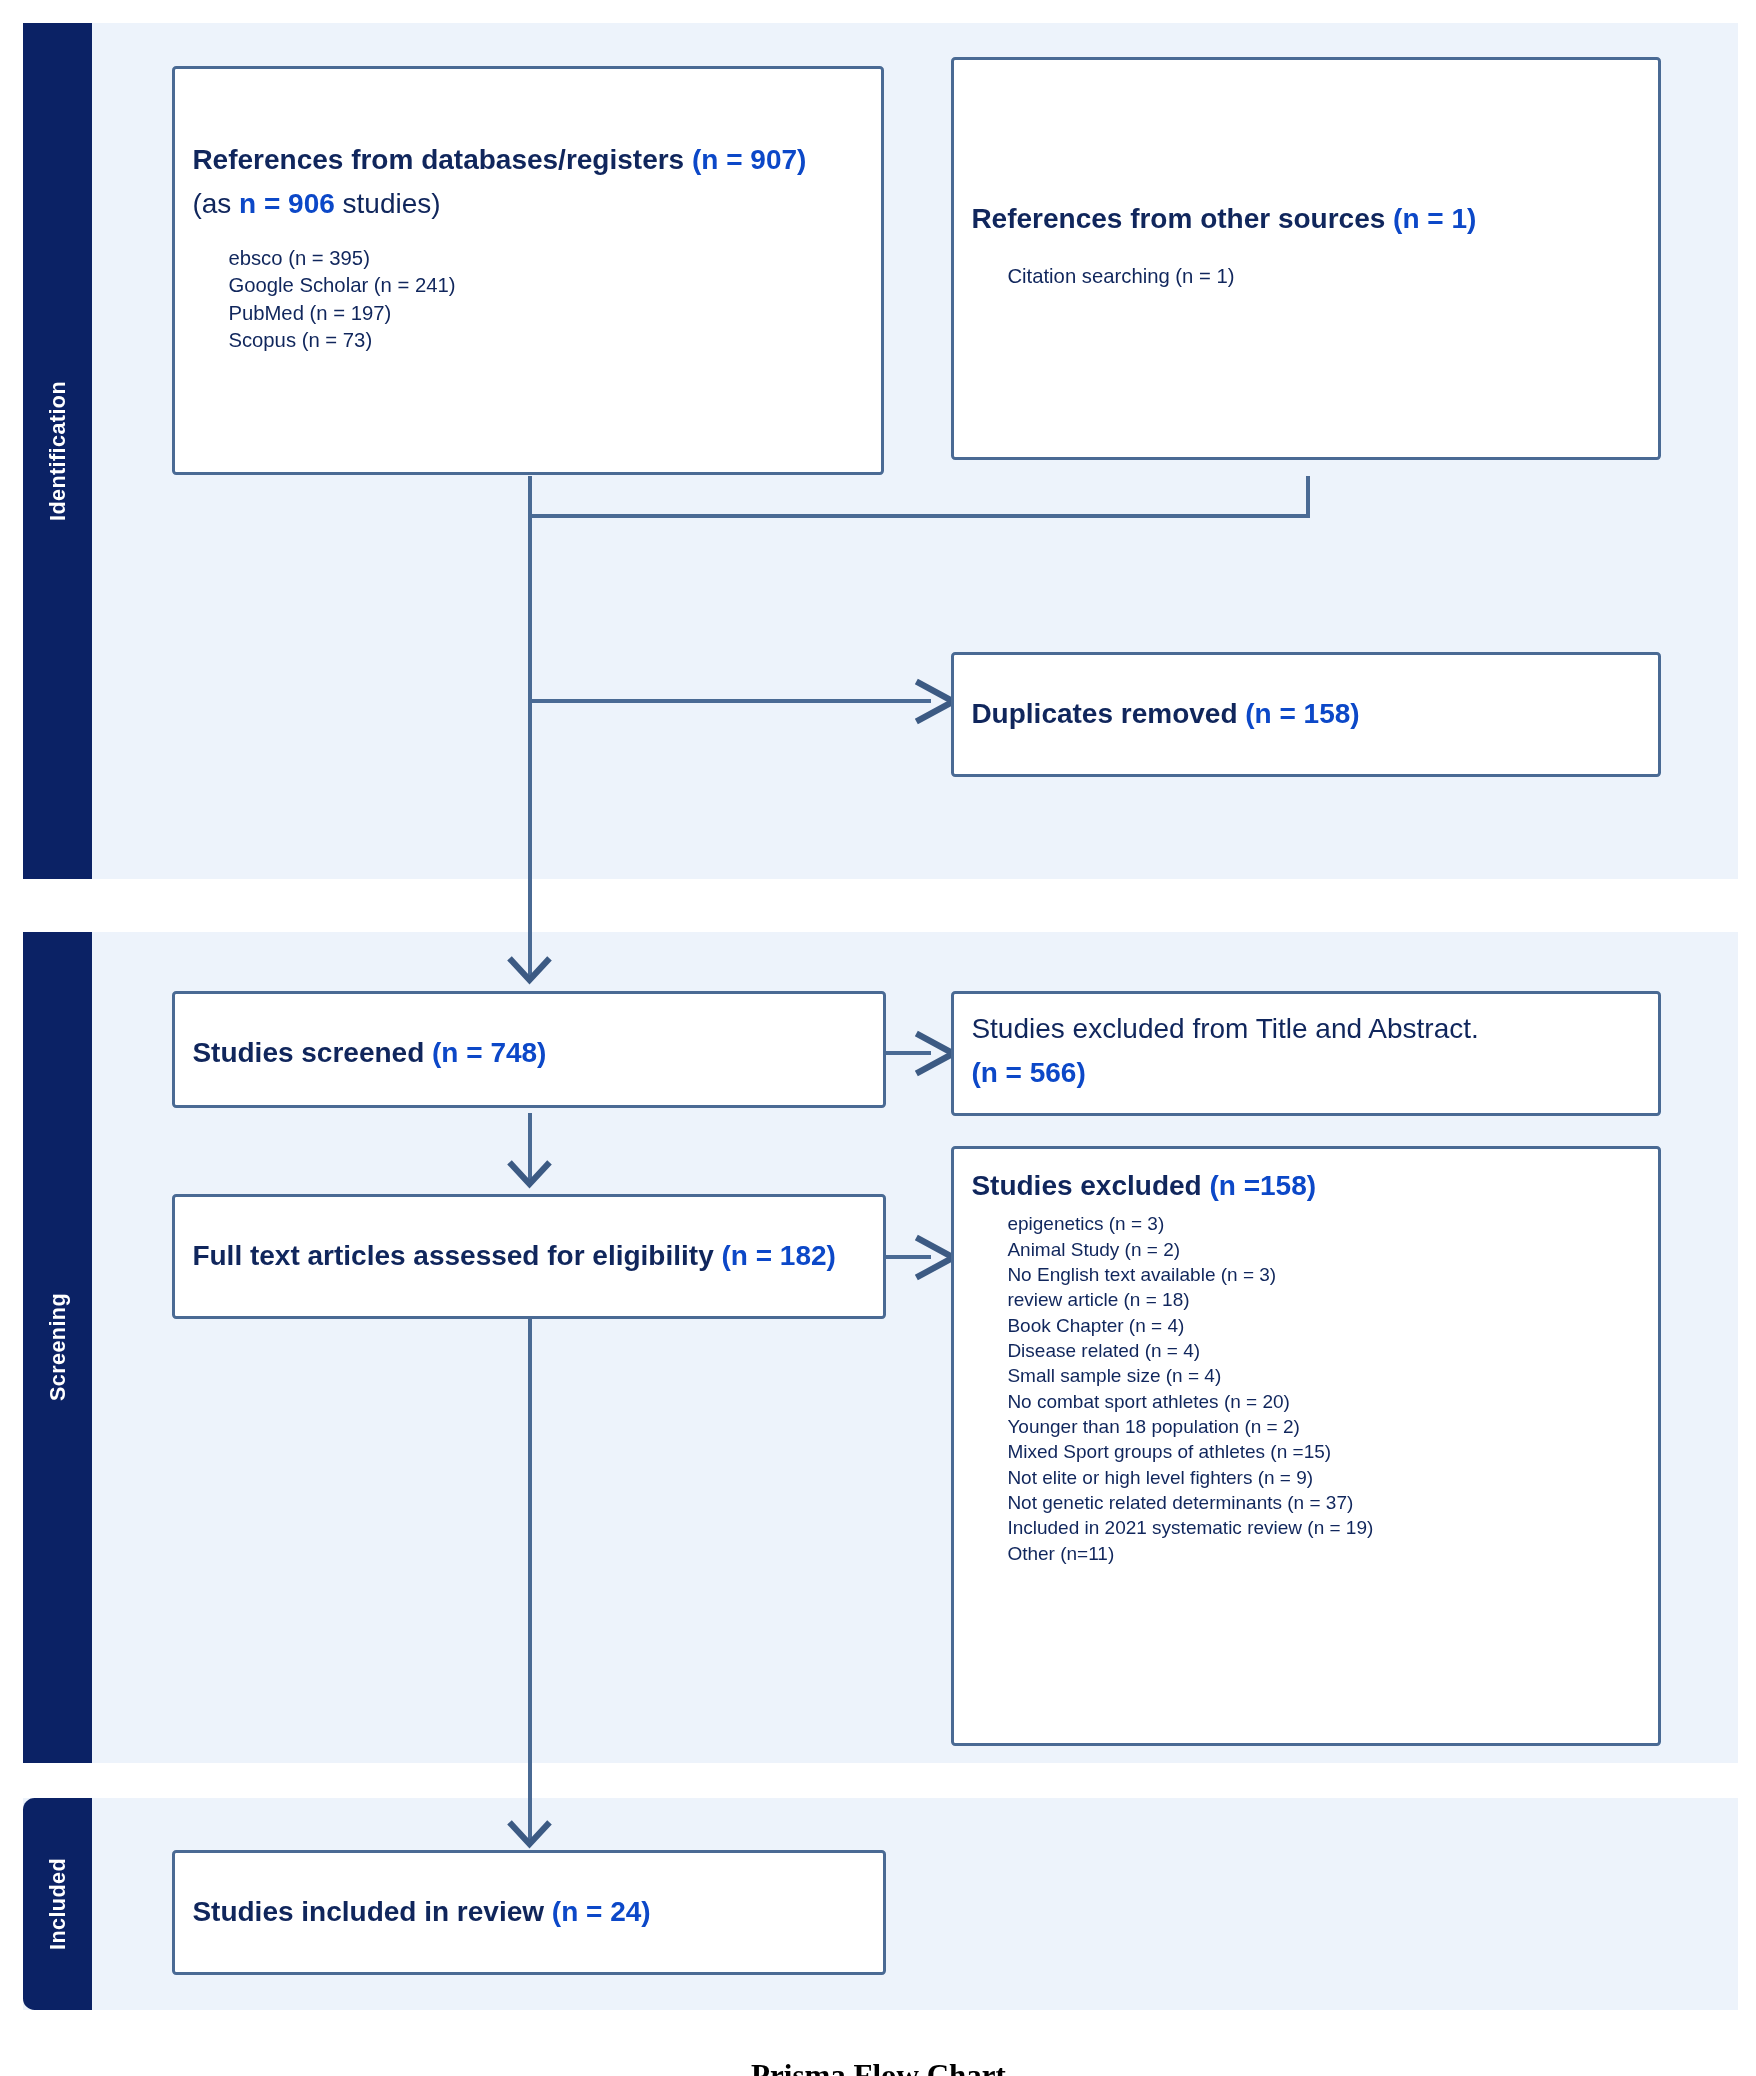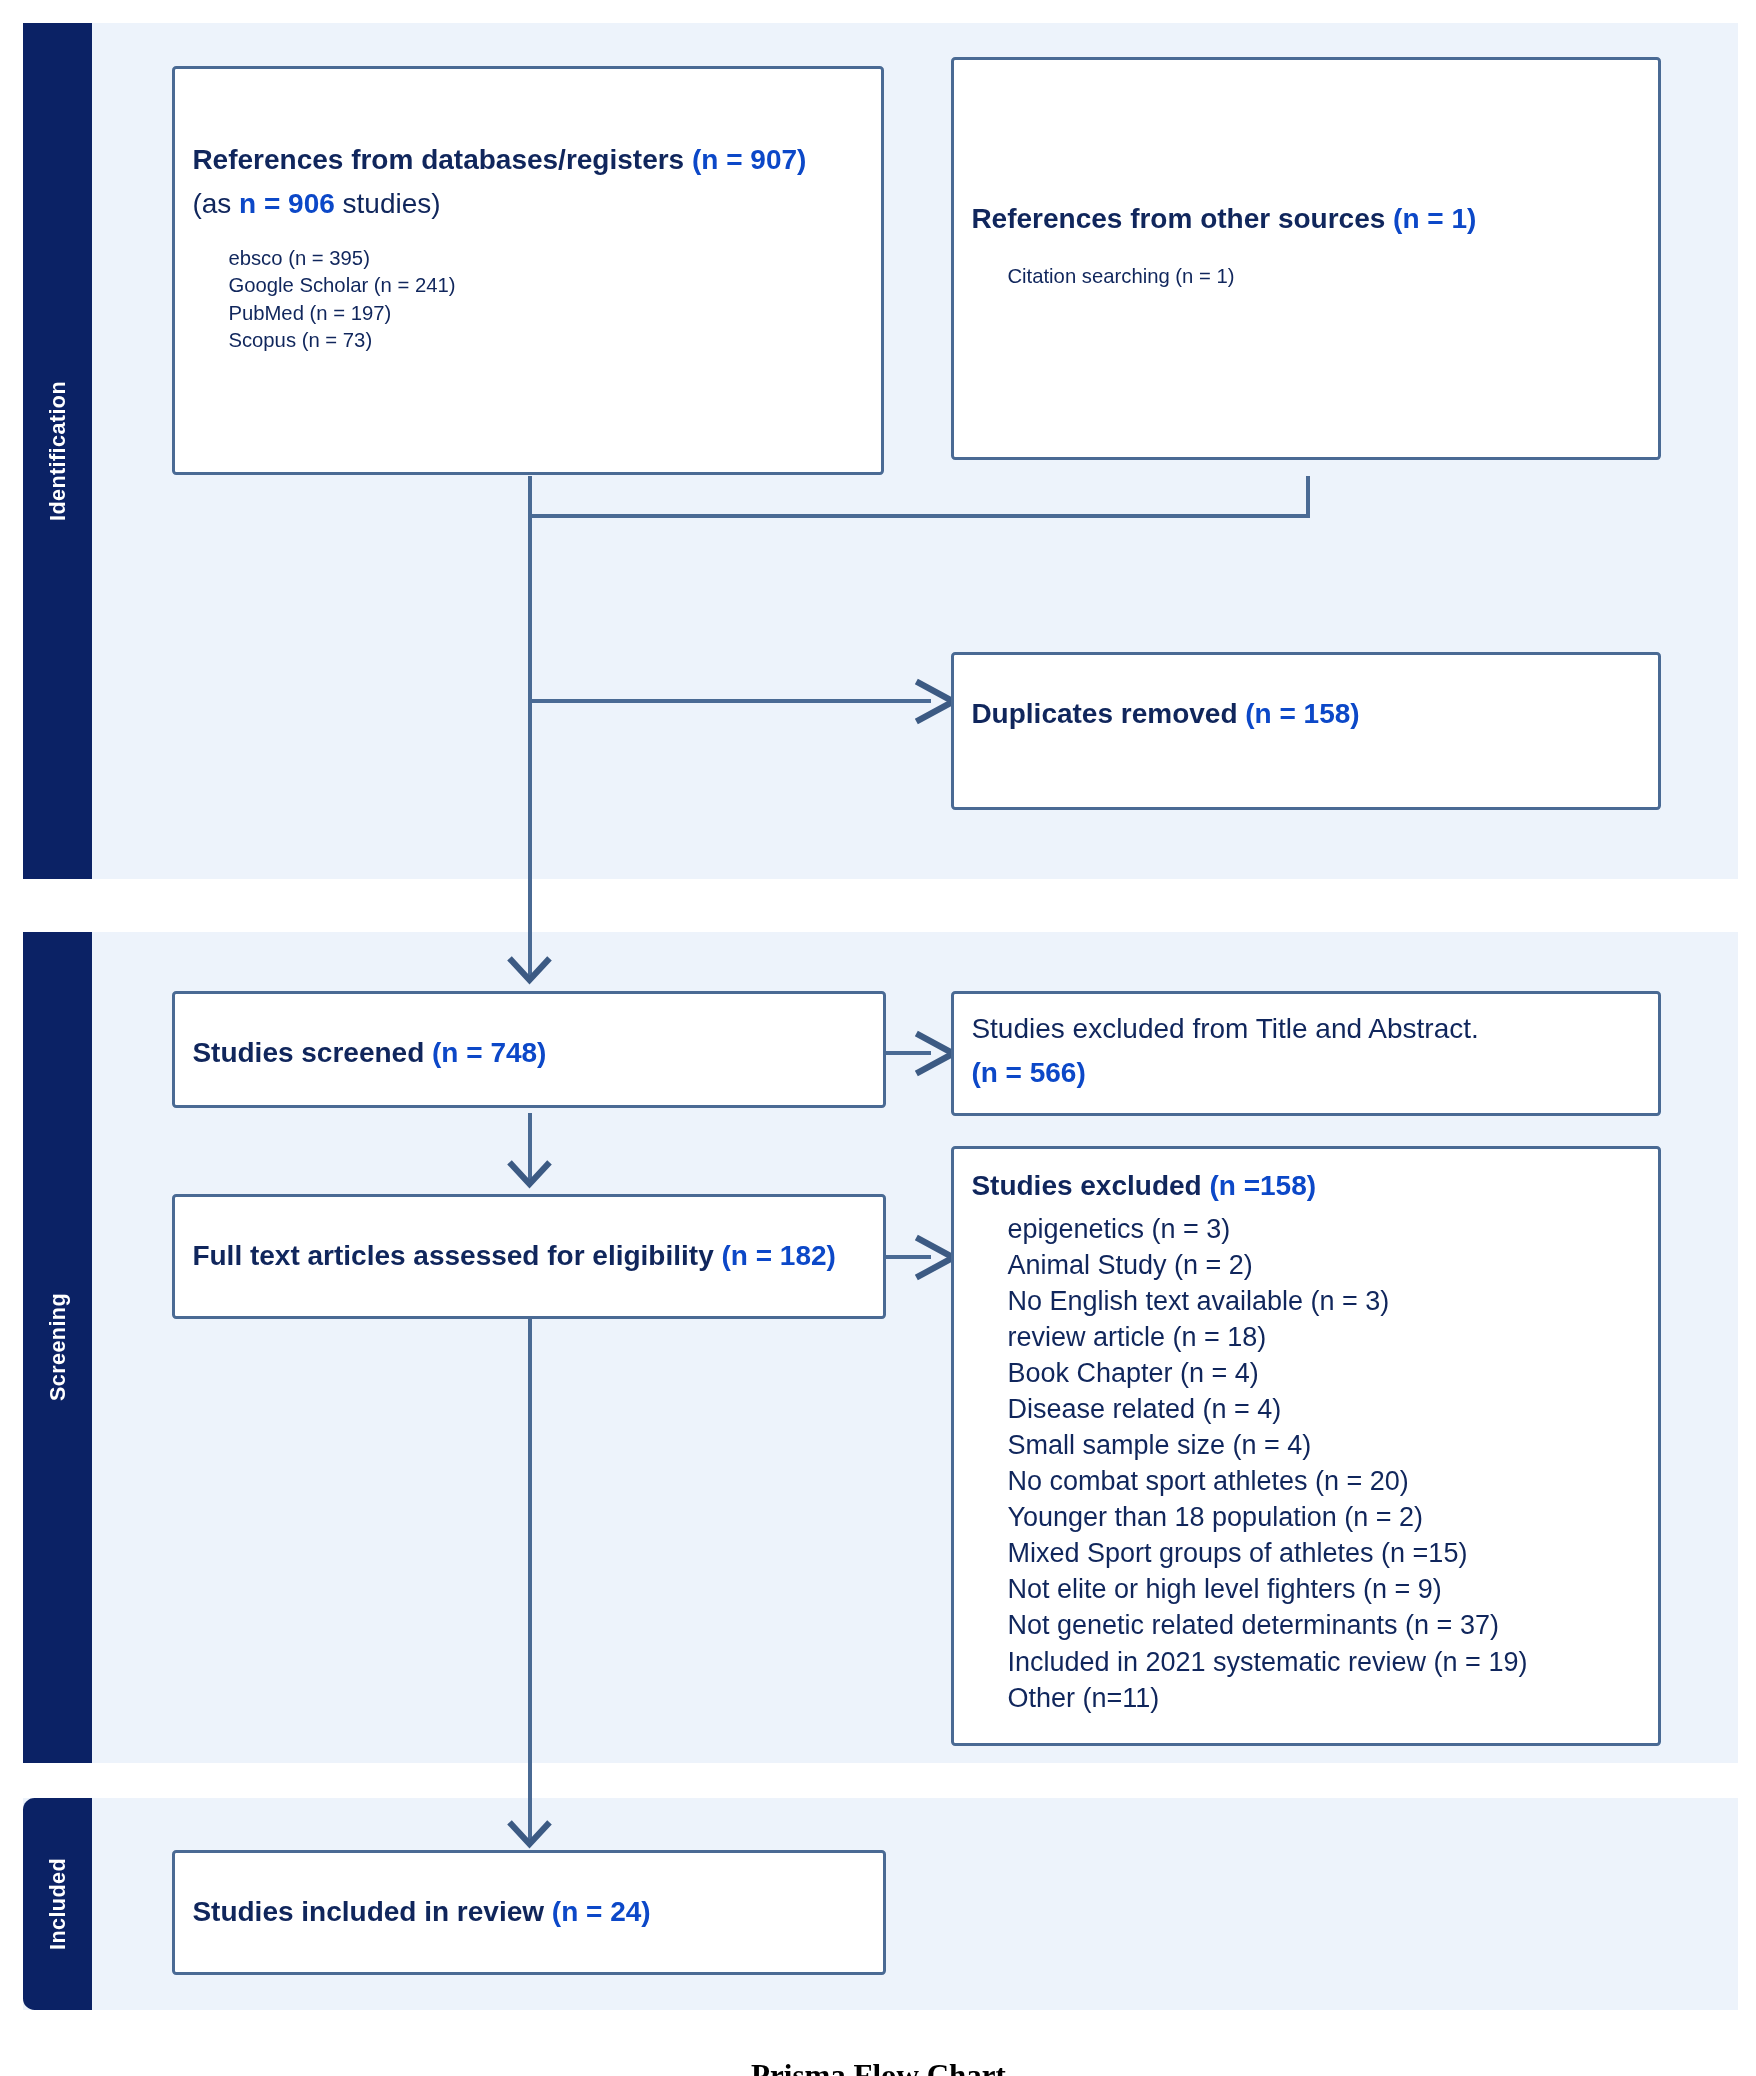--- a/index.html
+++ b/index.html
@@ -63,21 +63,21 @@
   .txt .num { color: #0C48C8; font-weight: bold; }
   .sub {
     font-size: 20.3px;
     line-height: 1.36;
     color: #10265C;
     padding-left: 36px;
     font-family: "Liberation Sans", sans-serif;
     white-space: nowrap;
   }
   .sub-tight {
-    font-size: 27px;
+    font-size: 19px;
     line-height: 1.335;
     color: #10265C;
     padding-left: 36px;
     font-family: "Liberation Sans", sans-serif;
     white-space: nowrap;
   }
 
   
   .conn { position: absolute; background: #4A6A94; }
   .conn-v { width: 3.7px; }
@@ -186,21 +186,21 @@
     <div class="inner" style="top:139px;">
       <div class="txt bold">
         <span>References from other sources </span><span class="num">(n = 1)</span>
       </div>
       <div style="margin-top:24px;">
         <div class="sub">Citation searching (n = 1)</div>
       </div>
     </div>
   </div>
 
-  <div class="fbox" style="left:951px; top:652px; width:710px; height:158px;">
+  <div class="fbox" style="left:951px; top:652px; width:710px; height:125px;">
     <div class="inner" style="top:39px;">
       <div class="txt bold">
         <span>Duplicates removed </span><span class="num">(n = 158)</span>
       </div>
     </div>
   </div>
 
   <div class="fbox" style="left:172px; top:991px; width:714px; height:117px;">
     <div class="inner" style="top:39px;">
       <div class="txt bold">

